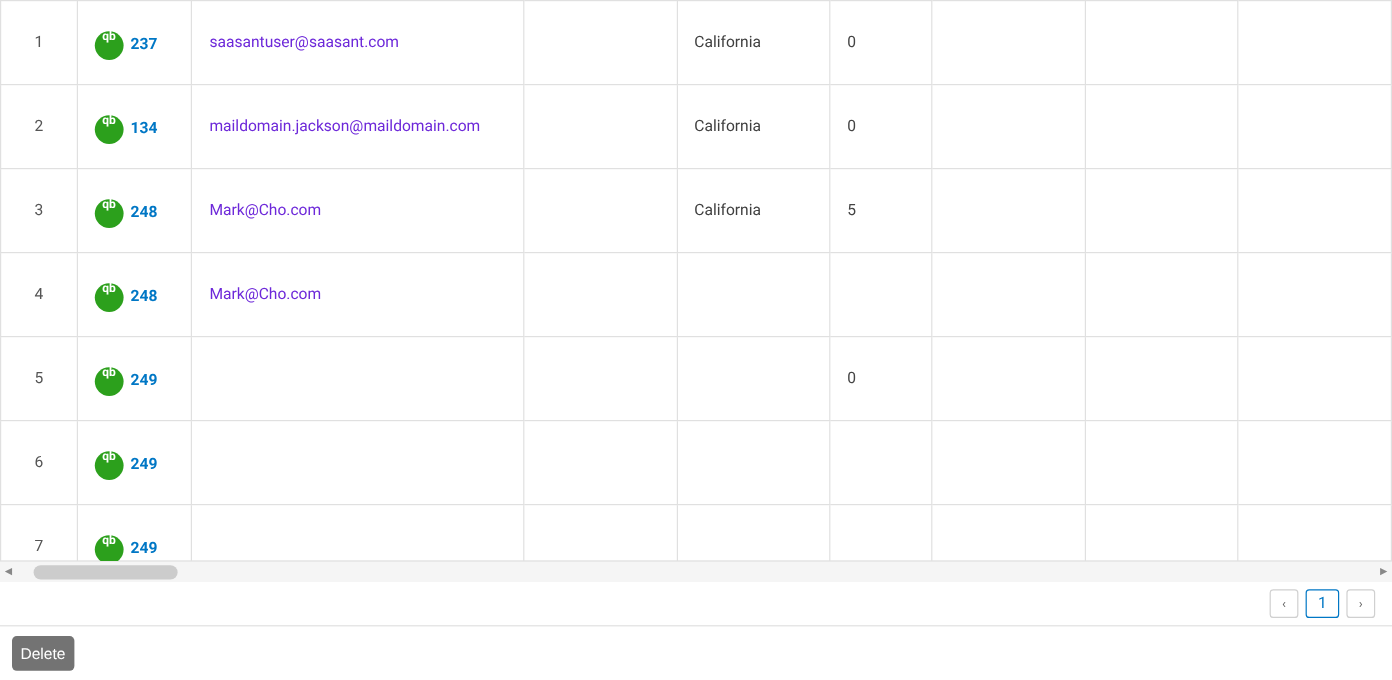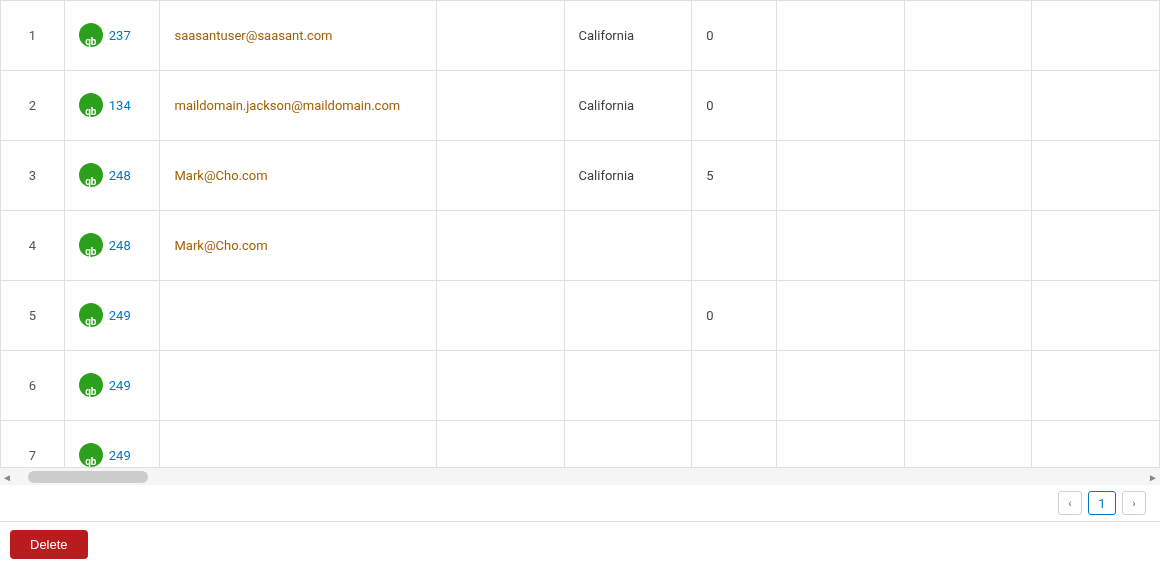--- a/index.html
+++ b/index.html
@@ -40,21 +40,21 @@
       color: #555;
       text-align: center;
     }
 
     td:nth-child(2) {
       width: 90px;
     }
 
     td:nth-child(3) {
       width: 260px;
-      color: #a16207;
+      color: #6d28d9;
     }
 
     td:nth-child(4) {
       width: 120px;
       color: #666;
     }
 
     td:nth-child(5) {
       width: 120px;
       color: #404040;
@@ -74,35 +74,35 @@
       align-items: center;
       gap: 6px;
     }
 
     .qb-logo {
       width: 24px;
       height: 24px;
       background: #2ca01c;
       border-radius: 50%;
       display: inline-flex;
-      align-items: flex-end;
+      align-items: flex-start;
       justify-content: center;
       flex-shrink: 0;
     }
 
     .qb-logo span {
       color: white;
       font-size: 10px;
       font-weight: bold;
       line-height: 1;
     }
 
     .qb-number {
       color: #0077c5;
-      font-weight: 400;
+      font-weight: 700;
     }
 
     .scrollbar-row {
       height: 18px;
       background: #f5f5f5;
       border-top: 1px solid #e0e0e0;
       position: relative;
       flex-shrink: 0;
     }
 
@@ -194,24 +194,24 @@
       font-size: 13px;
       cursor: pointer;
     }
 
     .btn-download .chevron {
       font-size: 10px;
       color: #666;
     }
 
     .btn-delete {
-      padding: 7px 20px;
+      padding: 7px 7px;
       border: none;
       border-radius: 4px;
-      background: #b91c1c;
+      background: #737373;
       color: #fff;
       font-size: 13px;
       cursor: pointer;
     }
   </style>
 </head>
 <body>
 
 <div class="table-wrapper">
   <table>

